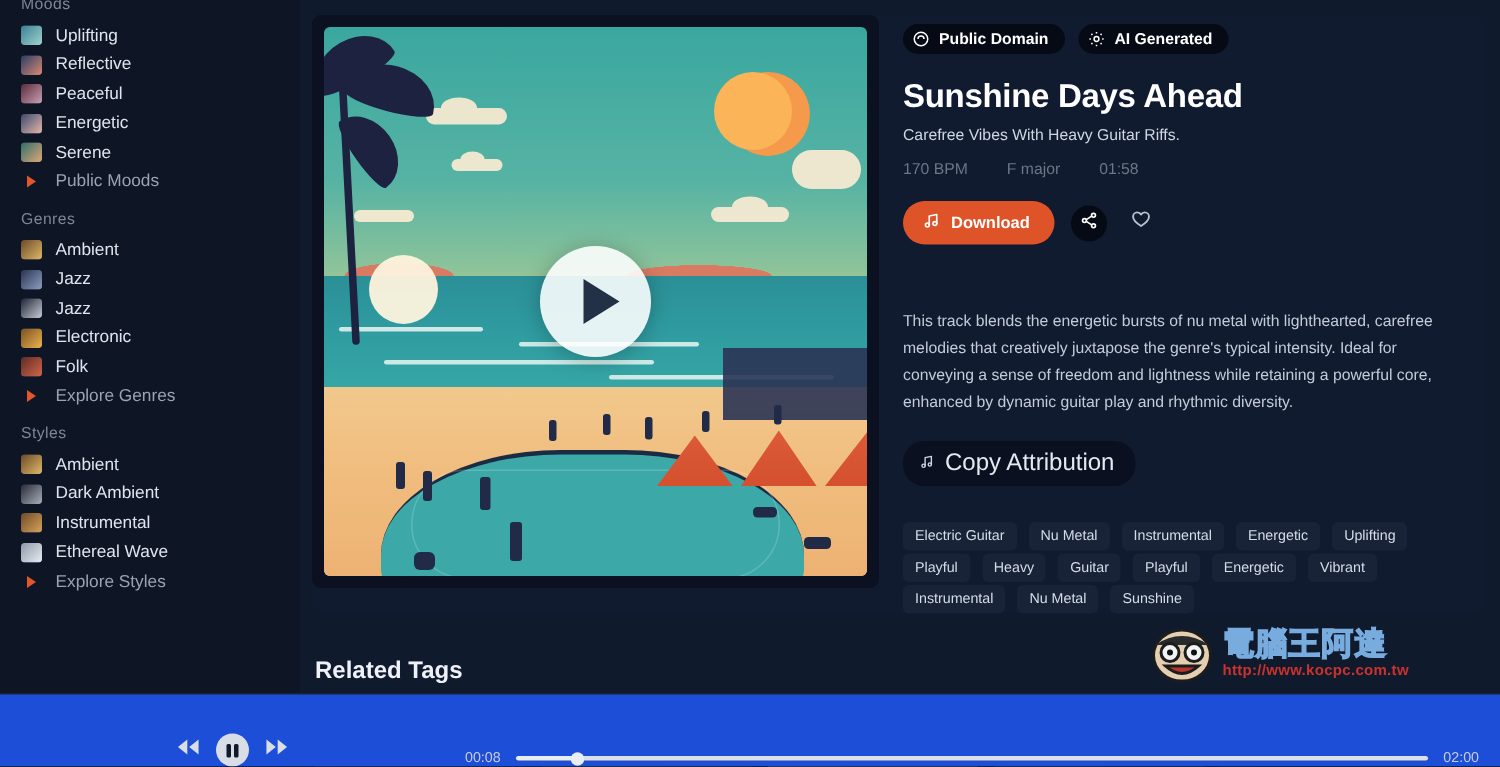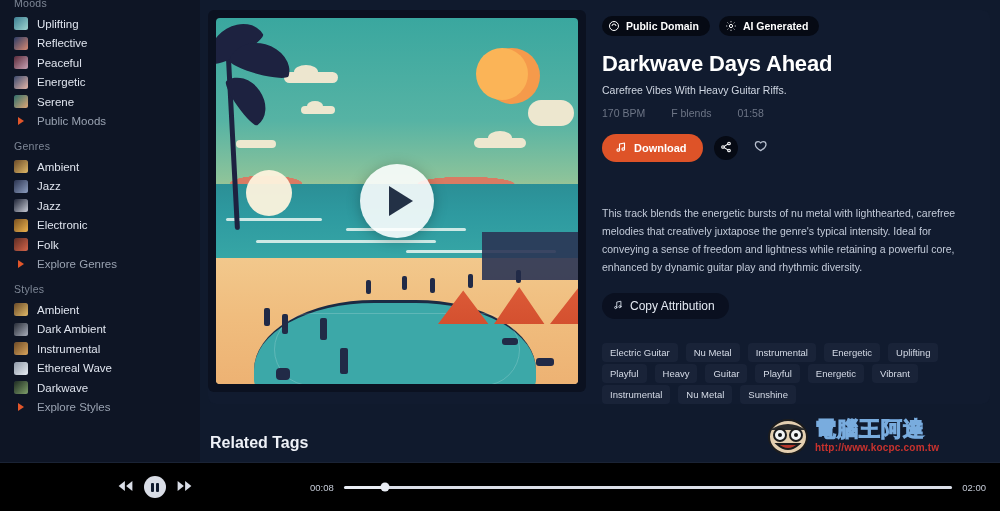--- a/index.html
+++ b/index.html
@@ -184,21 +184,21 @@
     cursor:pointer;
   }
   .desc {
     font-size:10.5px; line-height:1.72; color:#c3cbd9;
     margin-bottom:17px; max-width:362px;
   }
   .attr-btn{
     display:inline-flex; align-items:center; gap:7px;
     background:#0a1020; color:#e4e9f2; border:none;
     border-radius:14px; padding:6px 14px 6px 11px;
-    font-size:12px; cursor:pointer; margin-bottom:24px;
+    font-size:16px; cursor:pointer; margin-bottom:24px;
     font-family:"Liberation Sans", sans-serif;
   }
   .tags{ display:flex; flex-wrap:wrap; gap:2px 8px; max-width:368px; }
   .tag{
     background:#192338; color:#d5dbe7; font-size:9.5px;
     padding:4px 8px; border-radius:4px; cursor:pointer; white-space:nowrap;
   }
 
   
   .related-title{
@@ -210,22 +210,22 @@
   }
   .rel-card{
     width:140px; height:58px; border-radius:6px 6px 0 0;
     position:relative; overflow:hidden; cursor:pointer;
   }
   .rel-card .bar{ position:absolute;left:0;right:0;top:0;height:3px; }
 
   
   .player{
     position:absolute; left:0; right:0; bottom:0; height:49px;
-    background:#000000; border-top:1px solid #1a2335;
-    display:flex; align-items:center; padding:0 14px 0 118px;
+    background:#1d4ed8; border-top:1px solid #1a2335;
+    display:flex; align-items:flex-end; padding:0 14px 0 118px;
     z-index:5;
   }
   .transport{ display:flex; align-items:center; gap:11px; margin-right:118px; }
   .tbtn{ cursor:pointer; display:flex; align-items:center; justify-content:center; }
   .play-pause{
     width:22px;height:22px;border-radius:50%;
     background:#d9dde6; display:flex;align-items:center;justify-content:center;
     cursor:pointer;
   }
   .pause-bars{ display:flex; gap:2.5px; }
@@ -356,26 +356,20 @@
         <span class="side-thumb">
           <i style="background:linear-gradient(135deg,#6d4a26 0%,#d9a45c 100%)"></i>
         </span>
         <span class="side-label">Instrumental</span>
       </div>
       <div class="side-item">
         <span class="side-thumb">
           <i style="background:linear-gradient(135deg,#8e99a8 0%,#e8edf3 100%)"></i>
         </span>
         <span class="side-label">Ethereal Wave</span>
-      </div>
-      <div class="side-item">
-        <span class="side-thumb">
-          <i style="background:linear-gradient(135deg,#1d2a22 0%,#7fa06a 100%)"></i>
-        </span>
-        <span class="side-label">Darkwave</span>
       </div>
       <div class="side-item explore">
         <span class="arrow-ic">
           <b></b>
         </span>
         <span class="side-label">Explore Styles</span>
       </div>
     </aside>
 
   <section class="main">
@@ -440,26 +434,26 @@
               <span>
                 <svg width="12" height="12" viewBox="0 0 24 24" fill="none" stroke="#fff" stroke-width="2">
                   <circle cx="12" cy="12" r="3.2"></circle>
                   <path d="M12 2.5v2M12 19.5v2M2.5 12h2M19.5 12h2M5.2 5.2l1.4 1.4M17.4 17.4l1.4 1.4M18.8 5.2l-1.4 1.4M6.6 17.4l-1.4 1.4"></path>
                 </svg>
               </span>
               <span>AI Generated</span>
             </span>
           </div>
 
-        <h1 class="title">Darkwave Days Ahead</h1>
+        <h1 class="title">Sunshine Days Ahead</h1>
         <div class="subtitle">Carefree Vibes With Heavy Guitar Riffs.</div>
 
         <div class="meta">
           <span>170 BPM</span>
-          <span>F blends</span>
+          <span>F major</span>
           <span>01:58</span>
         </div>
 
         <div class="actions">
           <button class="dl-btn">
             <span>
               <svg width="12" height="12" viewBox="0 0 24 24" fill="none" stroke="#fff" stroke-width="2.2" stroke-linecap="round" stroke-linejoin="round">
                 <path d="M9 18V6l10-2v12"></path>
                   <circle cx="6.5" cy="18" r="2.6"></circle>
                   <circle cx="16.5" cy="16" r="2.6"></circle>

